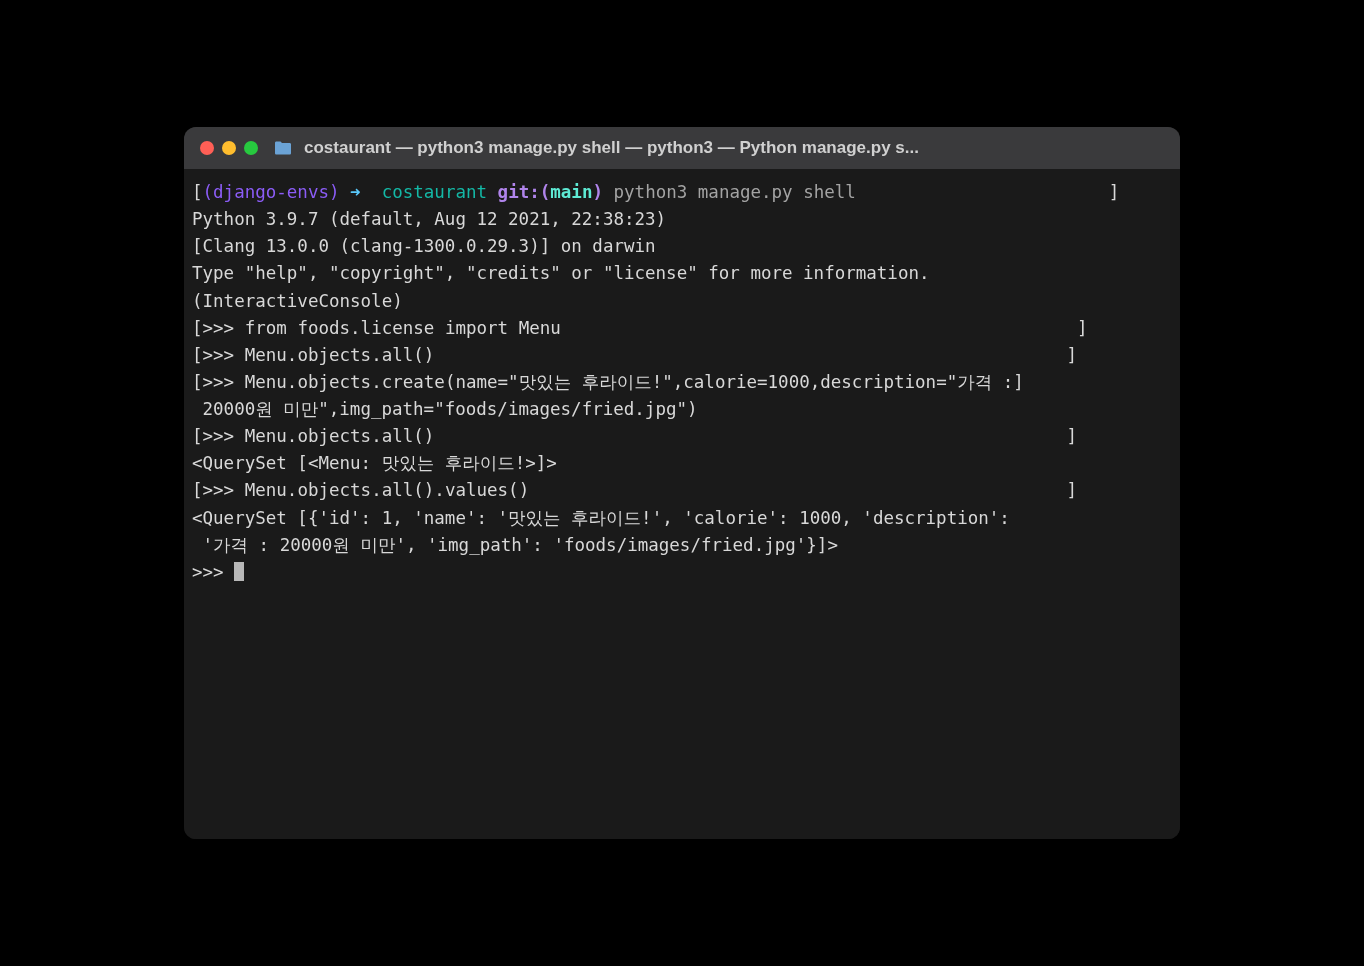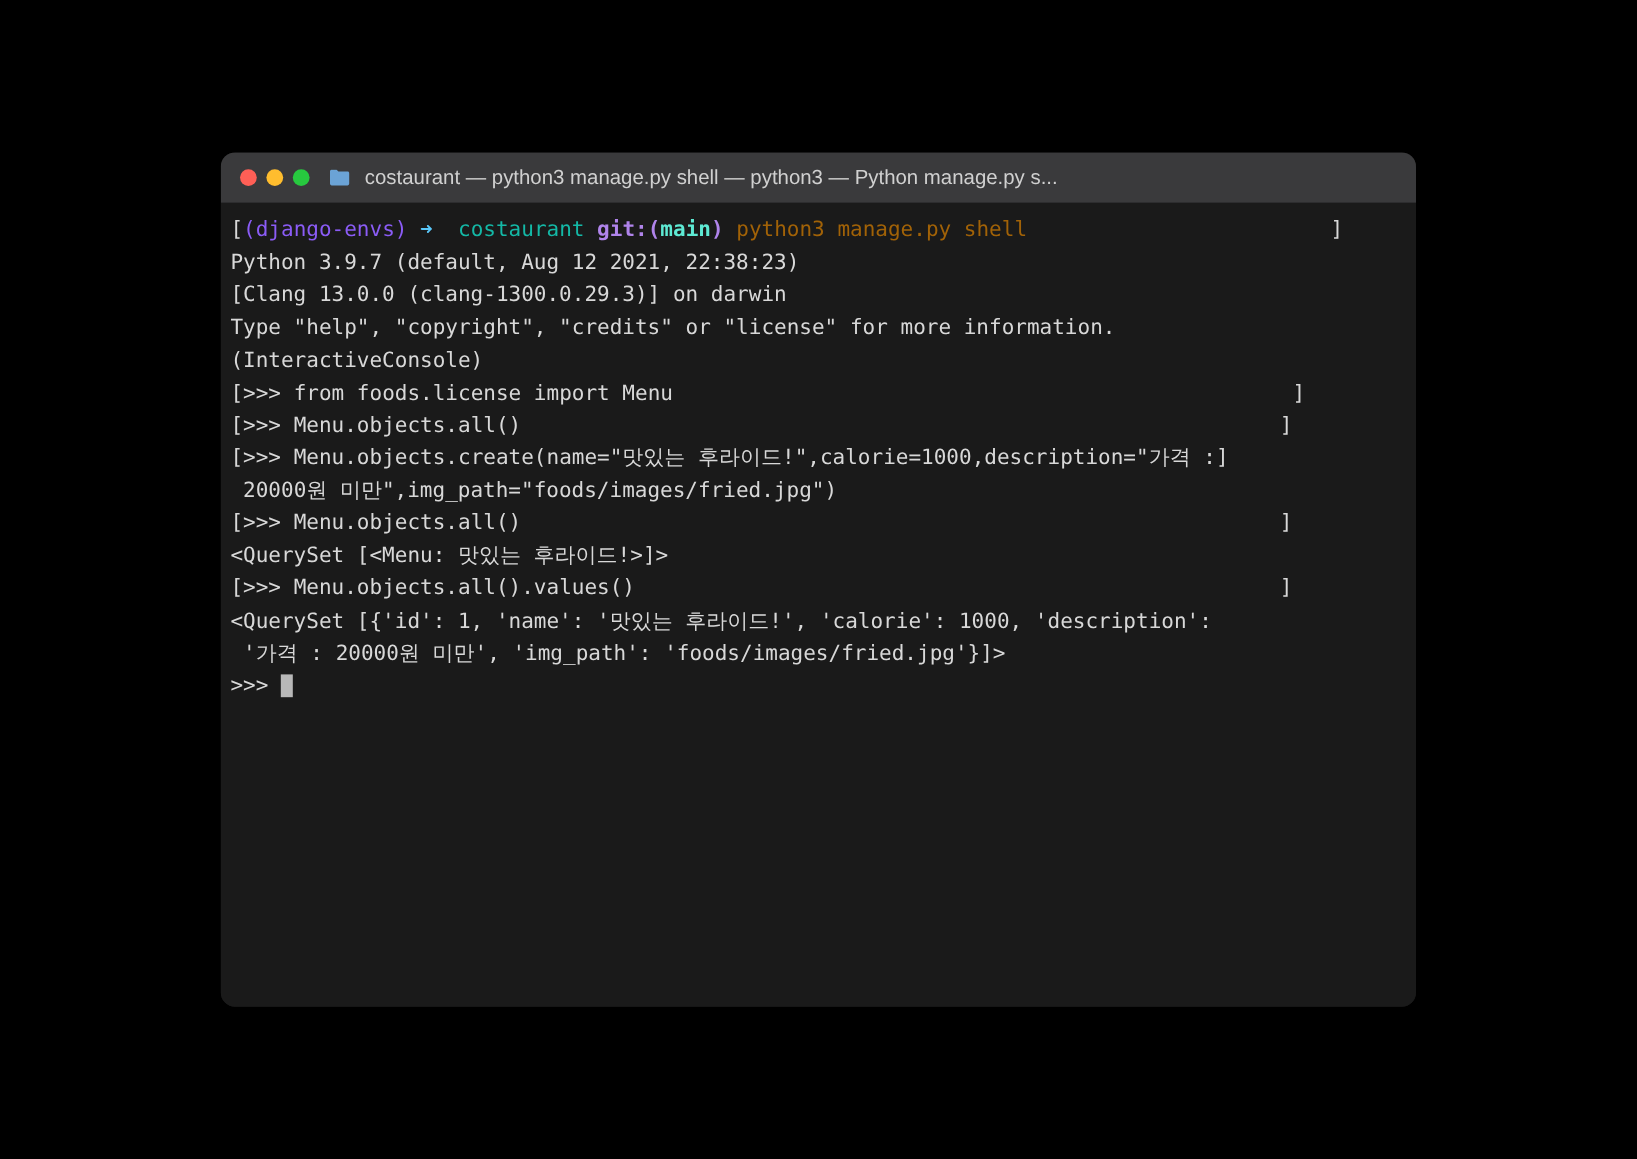--- a/index.html
+++ b/index.html
@@ -54,21 +54,21 @@
       display: flex;
       align-items: center;
     }
     .folder-icon svg {
       width: 18px;
       height: 14px;
     }
     .title-text {
       color: #d0d0d0;
       font-size: 17px;
-      font-weight: 400;
+      font-weight: 700;
       margin-left: 4px;
       white-space: nowrap;
       overflow: hidden;
       text-overflow: ellipsis;
       font-family: -apple-system, BlinkMacSystemFont, sans-serif;
     }
     .terminal-body {
       flex: 1;
       background: #1a1a1a;
       padding: 10px 8px;
@@ -81,21 +81,21 @@
       white-space: pre-wrap;
       word-break: break-all;
     }
     .bracket { color: #d8d8d8; }
     .env { color: #8b5cf6; font-weight: normal; }
     .arrow { color: #5ac8fa; font-weight: bold; }
     .dir { color: #14b8a6; font-weight: normal; }
     .git-label { color: #b084eb; font-weight: bold; }
     .git-paren { color: #b084eb; font-weight: bold; }
     .git-branch { color: #5eead4; font-weight: bold; }
-    .cmd { color: #a16207; }
+    .cmd { color: #a3a3a3; }
     .prompt { color: #d8d8d8; }
     .cursor {
       display: inline-block;
       width: 10px;
       height: 19px;
       background: #b8b8b8;
       vertical-align: text-bottom;
       margin-bottom: 1px;
     }
   </style>

